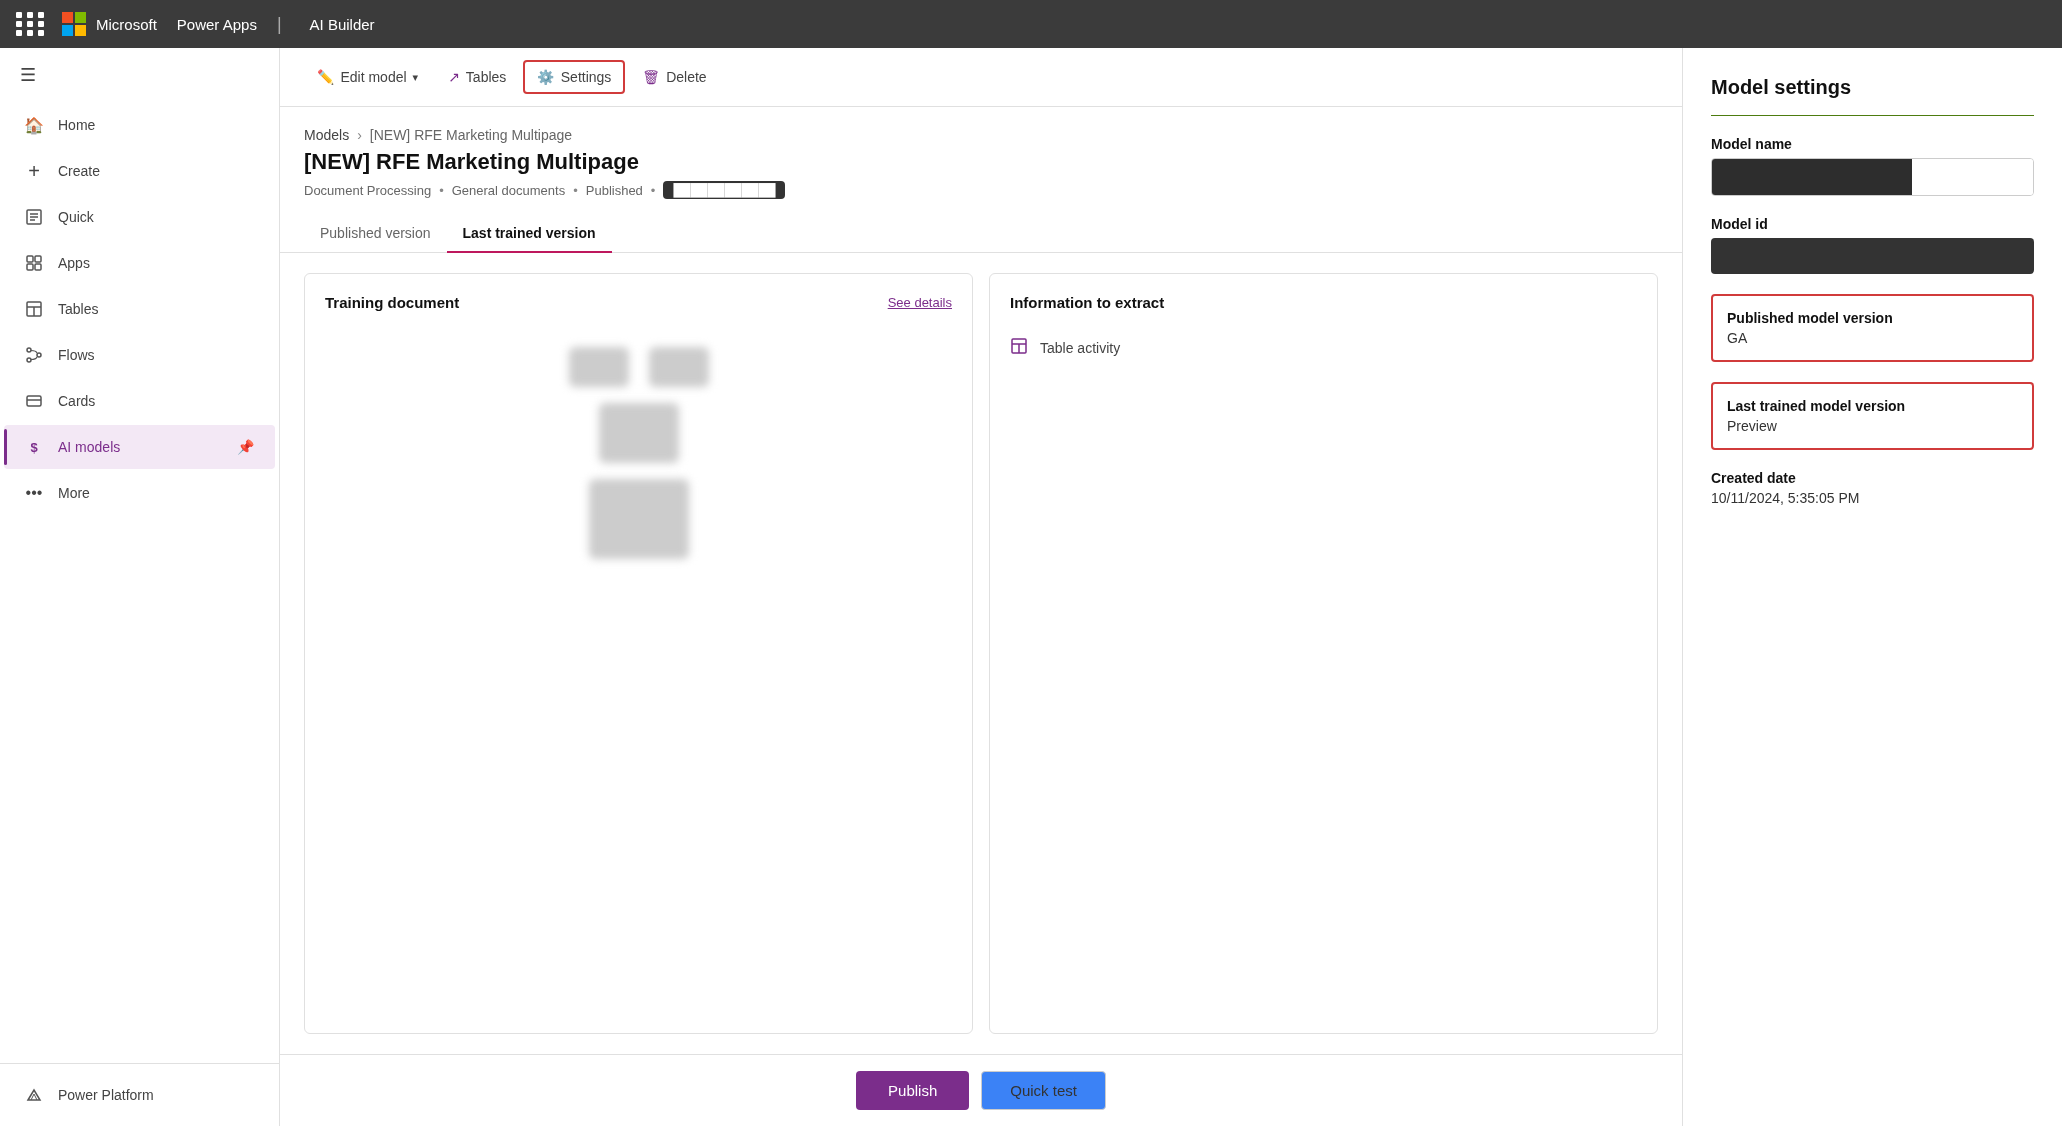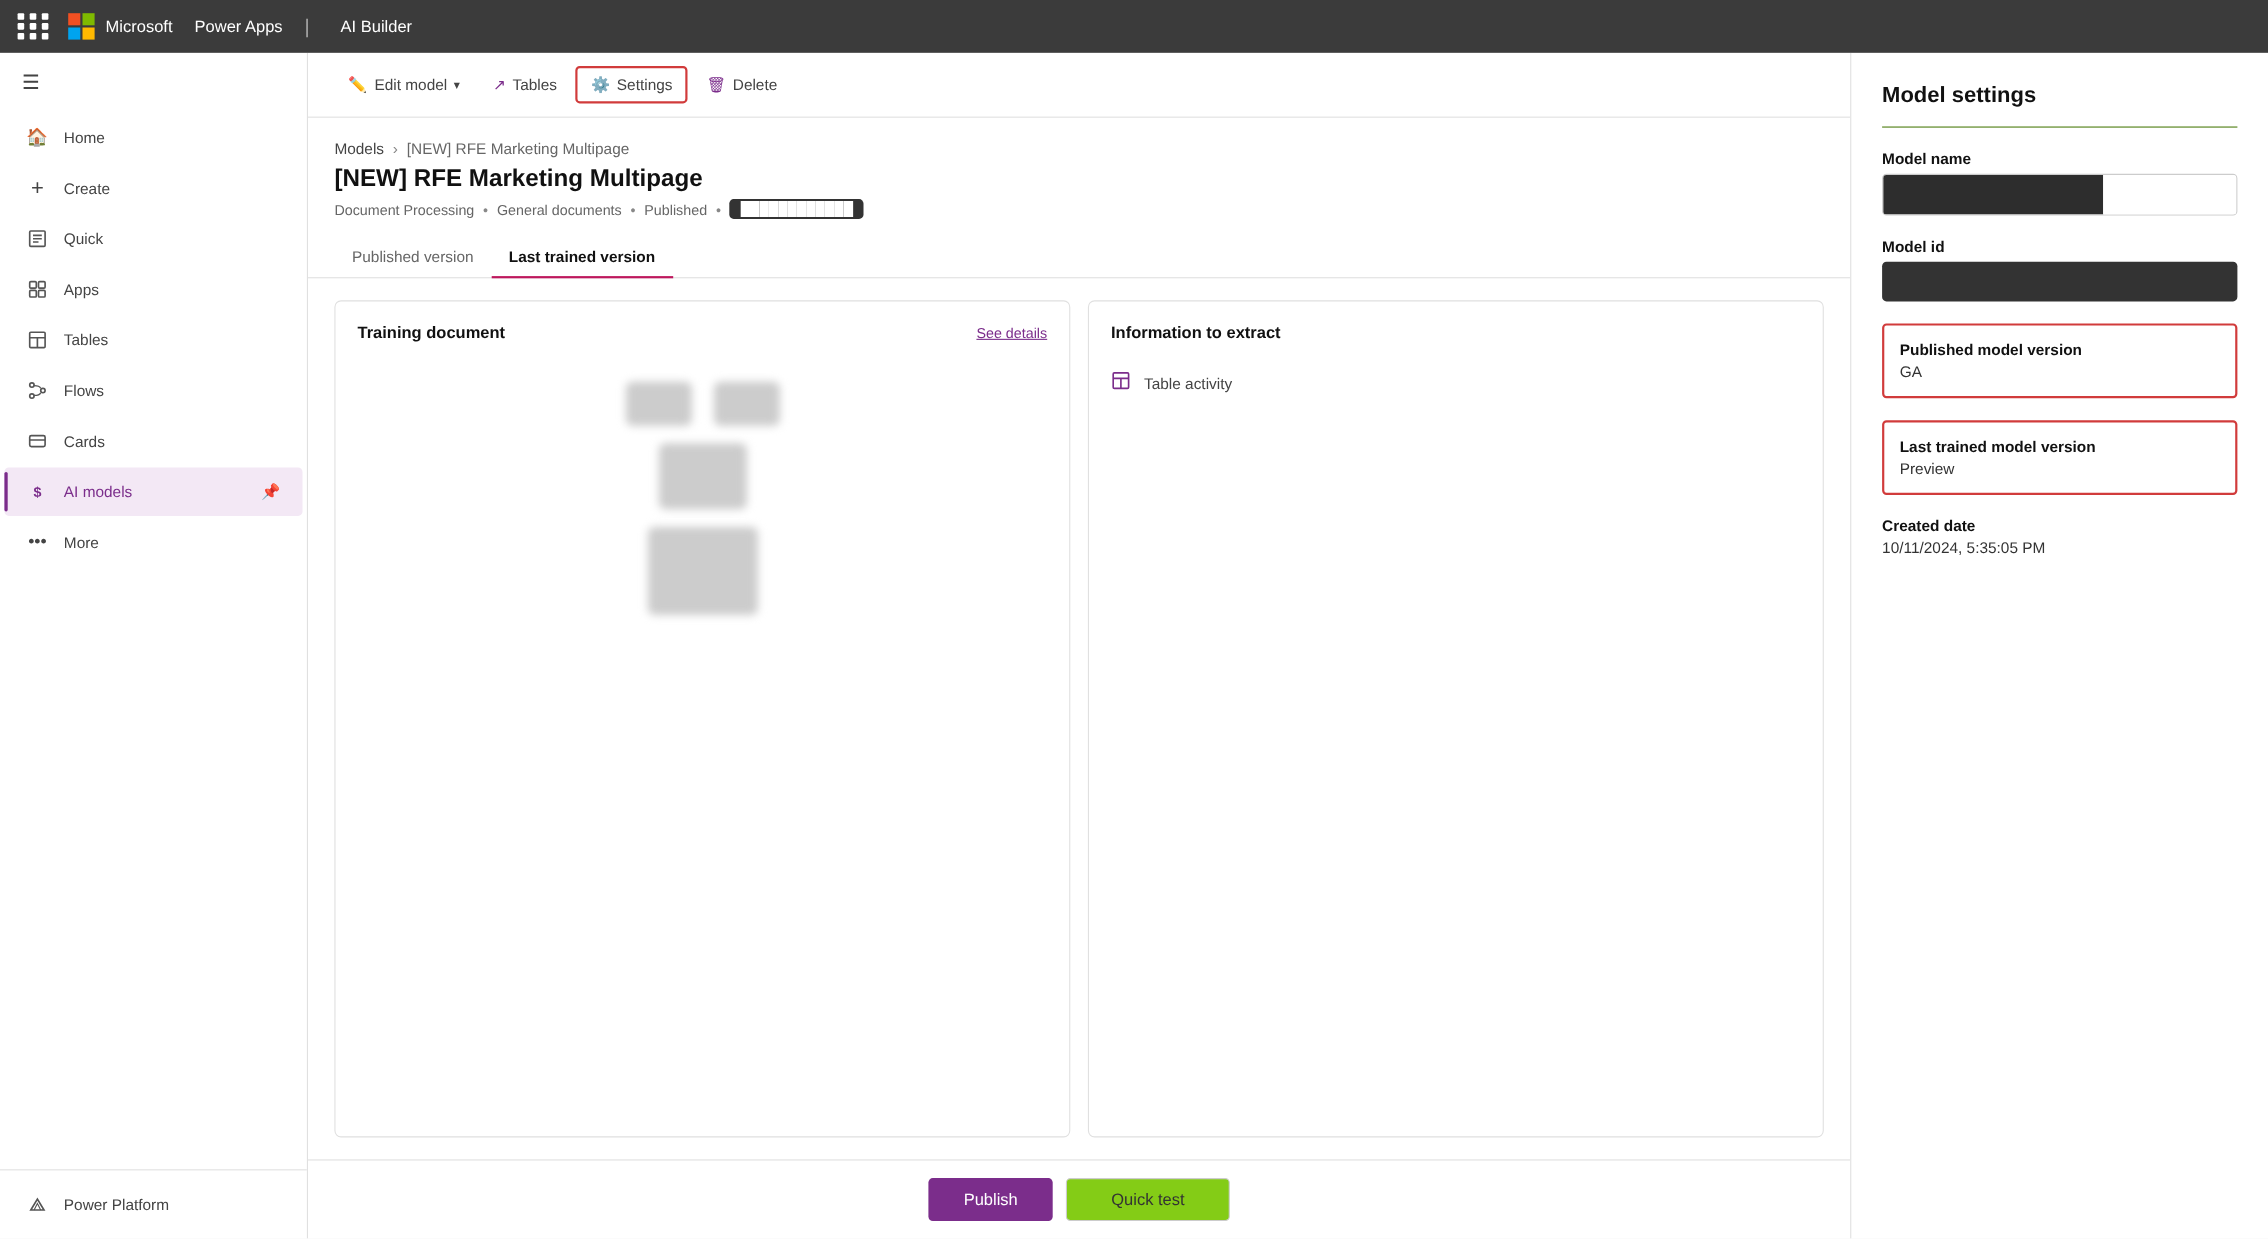--- a/index.html
+++ b/index.html
@@ -289,25 +289,25 @@
       background: #7b2d8b;
       color: #fff;
       border: none;
       border-radius: 4px;
       padding: 10px 32px;
       font-size: 15px;
       cursor: pointer;
       font-weight: 500;
     }
     .btn-secondary {
-      background: #84cc16;
+      background: #3b82f6;
       color: #333;
       border: 1px solid #ccc;
       border-radius: 4px;
-      padding: 10px 40px;
+      padding: 10px 28px;
       font-size: 15px;
       cursor: pointer;
     }
 
     
     .settings-panel {
       width: 380px;
       background: #fff;
       border-left: 1px solid #e0e0e0;
       flex-shrink: 0;

